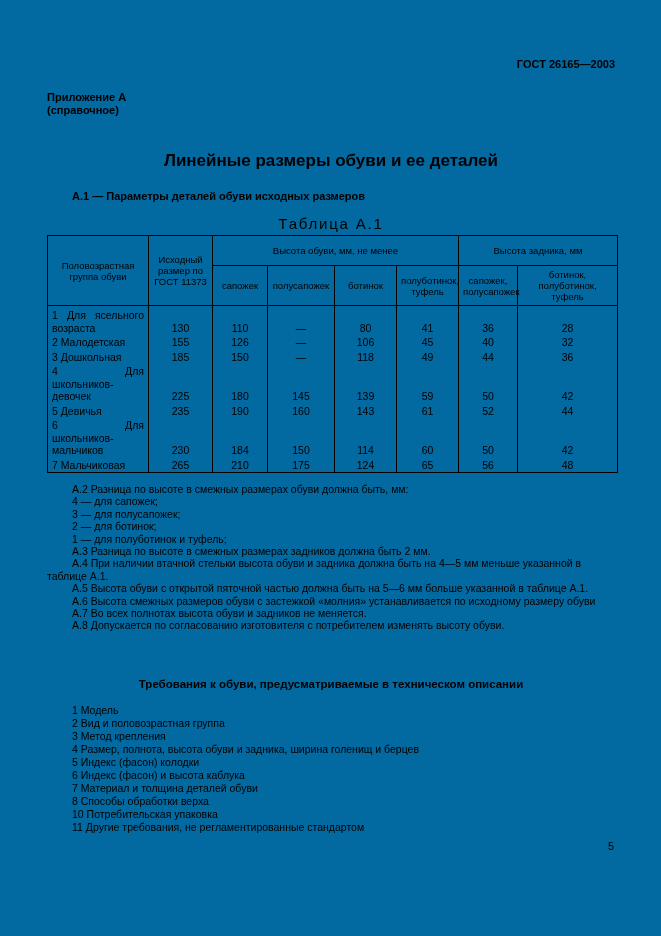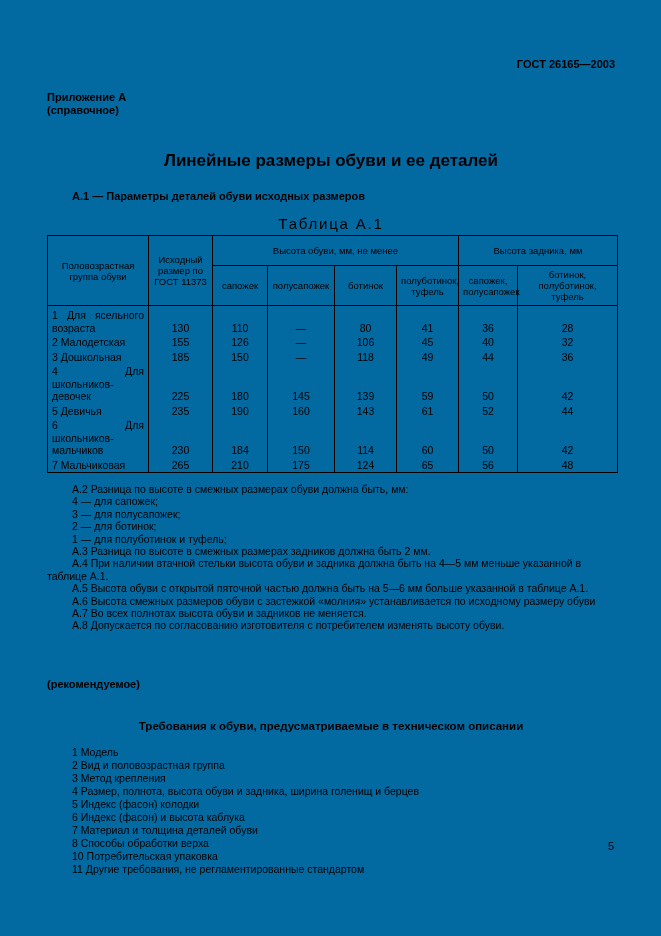--- a/index.html
+++ b/index.html
@@ -231,21 +231,20 @@
       <p class="note">1 — для полуботинок и туфель;</p>
       <p class="note">А.3 Разница по высоте в смежных размерах задников должна быть 2 мм.</p>
       <p class="note">А.4 При наличии втачной стельки высота обуви и задника должна быть на 4—5 мм меньше указанной в таблице А.1.</p>
       <p class="note">А.5 Высота обуви с открытой пяточной частью должна быть на 5—6 мм больше указанной в таблице А.1.</p>
       <p class="note">А.6 Высота смежных размеров обуви с застежкой «молния» устанавливается по исходному размеру обуви</p>
       <p class="note">А.7 Во всех полнотах высота обуви и задников не меняется.</p>
       <p class="note">А.8 Допускается по согласованию изготовителя с потребителем изменять высоту обуви.</p>
     </div>
 
   <div class="annex-head annex-b-head">
-    <div>(рекомендуемое)</div>
   </div>
 
   <div class="b-section-title">Требования к обуви, предусматриваемые в техническом описании</div>
 
   <div class="b-list">
       <p class="b-item">1 Модель</p>
       <p class="b-item">2 Вид и половозрастная группа</p>
       <p class="b-item">3 Метод крепления</p>
       <p class="b-item">4 Размер, полнота, высота обуви и задника, ширина голенищ и берцев</p>
       <p class="b-item">5 Индекс (фасон) колодки</p>

